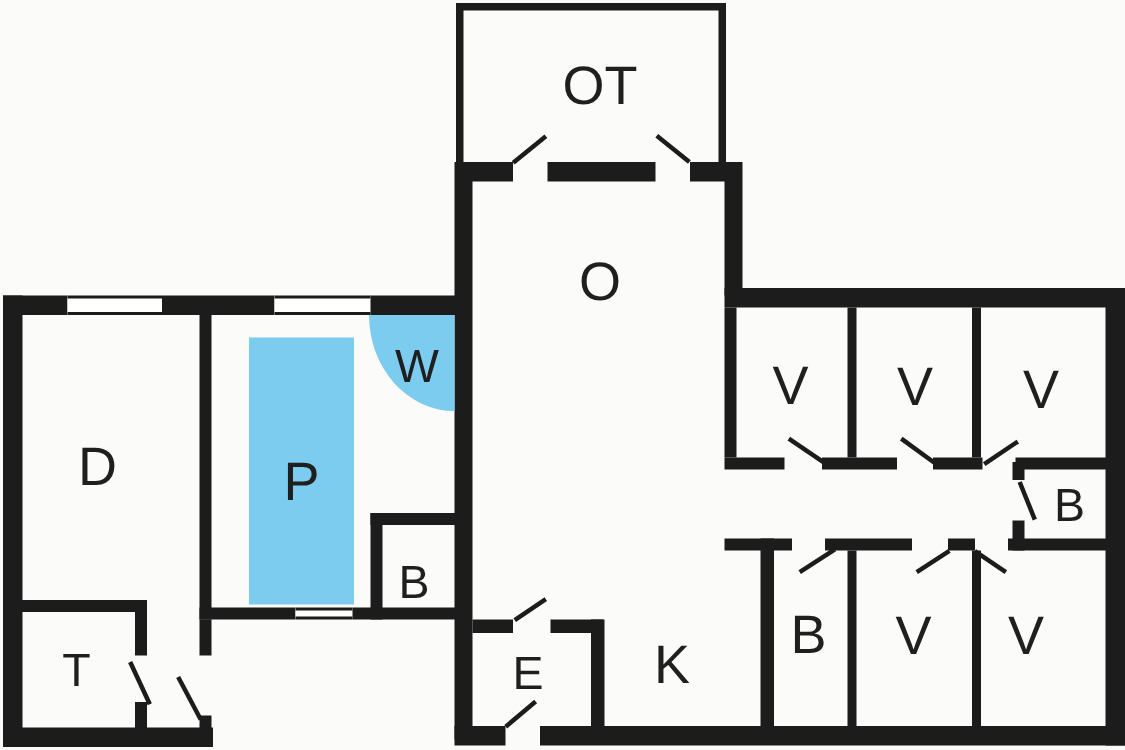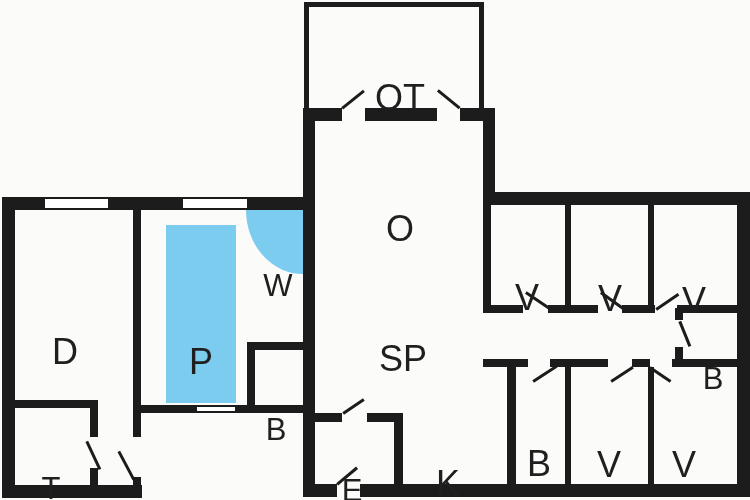--- a/index.html
+++ b/index.html
@@ -3,21 +3,21 @@
 <meta charset="utf-8">
 <style>
   html,body{margin:0;padding:0;background:#fbfbf9;}
   #plan{position:relative;width:750px;height:500px;background:#fbfbf9;overflow:hidden;
         font-family:"Liberation Sans",sans-serif;}
   .wall{position:absolute;background:var(--wall,#1c1c1c);}
   .win{position:absolute;background:#ffffff;border-top:2.5px solid var(--wall,#1c1c1c);
        border-bottom:2.5px solid var(--wall,#1c1c1c);box-sizing:border-box;}
   .door{position:absolute;height:2.5px;background:var(--wall,#1c1c1c);transform-origin:left center;}
   .label{position:absolute;color:#1f1f1f;transform:translate(-50%,-50%);
-         font-size:36px;line-height:1;white-space:nowrap;margin-top:41px;}
+         font-size:36px;line-height:1;white-space:nowrap;}
   .label.sm{font-size:31px;}
   .water{position:absolute;background:var(--water,#7cccf0);}
   #pool{left:166px;top:225px;width:70px;height:178px;}
   #whirl{left:246px;top:210px;width:57px;height:64px;border-radius:0 0 0 100%;}
 </style>
 </head>
 <body>
 
 <div id="plan" style="background: rgb(251, 251, 249);">
 
@@ -95,21 +95,20 @@
 
   <div class="wall" style="left:507px;top:359px;width:9px;height:125px"></div>
   <div class="wall" style="left:565px;top:367px;width:6px;height:117px"></div>
   <div class="wall" style="left:648px;top:367px;width:6px;height:117px"></div>
 
   <div class="water" id="pool"></div>
   <div class="water" id="whirl"></div>
 
   <div class="label" style="left:400px;top:57px">OT</div>
   <div class="label" style="left:400px;top:188px">O</div>
-  <div class="label" style="left:403px;top:318px">SP</div>
   <div class="label" style="left:448px;top:443px">K</div>
   <div class="label sm" style="left:352px;top:449px">E</div>
   <div class="label" style="left:65px;top:311px">D</div>
   <div class="label sm" style="left:51px;top:447px">T</div>
   <div class="label" style="left:201px;top:321px">P</div>
   <div class="label sm" style="left:278px;top:244px">W</div>
   <div class="label sm" style="left:276px;top:388px">B</div>
   <div class="label" style="left:527px;top:257px">V</div>
   <div class="label" style="left:610px;top:258px">V</div>
   <div class="label" style="left:694px;top:260px">V</div>

